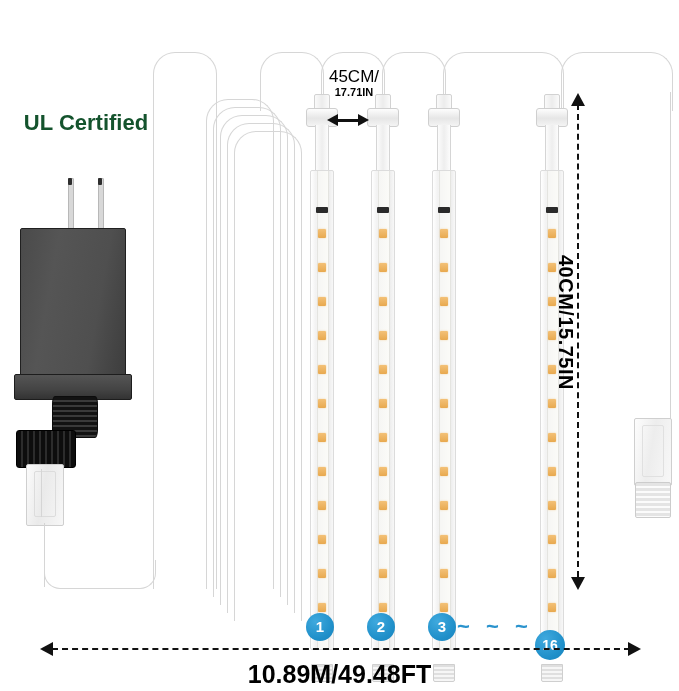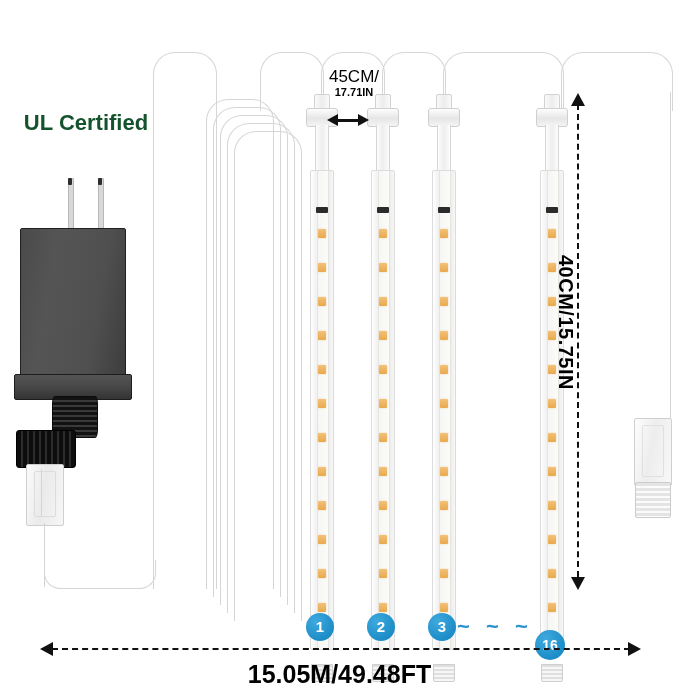--- a/index.html
+++ b/index.html
@@ -332,15 +332,15 @@
 
   <div class="badge" style="left:306px;top:613px;">1</div>
   <div class="badge" style="left:367px;top:613px;">2</div>
   <div class="badge" style="left:428px;top:613px;">3</div>
   <div class="tildes">~ ~ ~</div>
   <div class="badge wide" style="left:535px;top:622px;margin-top:8px;">16</div>
 
   <div class="arrow arrow-left" style="left:40px;top:642px;"></div>
   <div class="dash-h" style="left:52px;top:648px;width:578px;"></div>
   <div class="arrow arrow-right" style="left:628px;top:642px;"></div>
-  <div class="dim-total">15.05M/49.48FT</div>
+  <div class="dim-total">10.89M/49.48FT</div>
 
 </div>
 
 </body></html>

